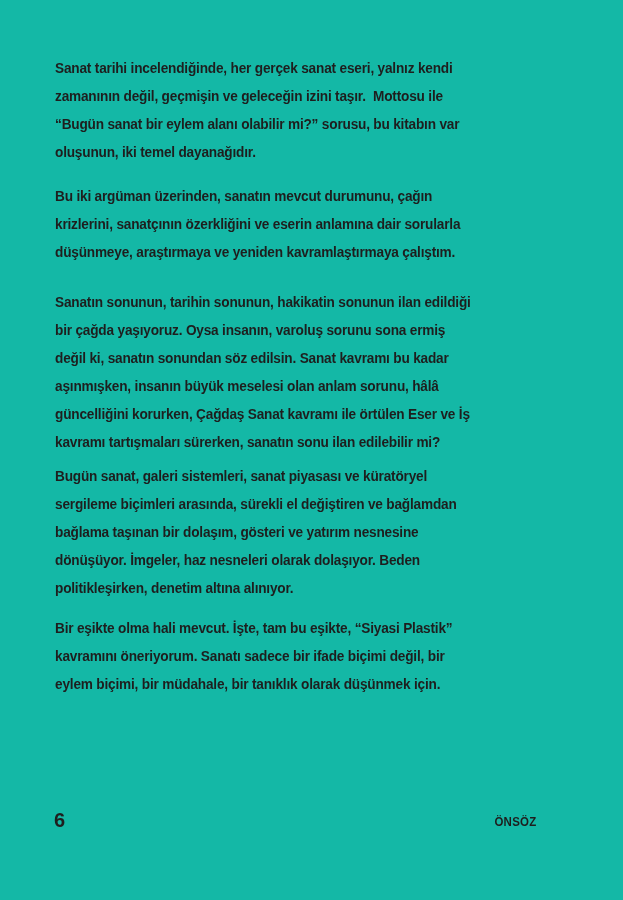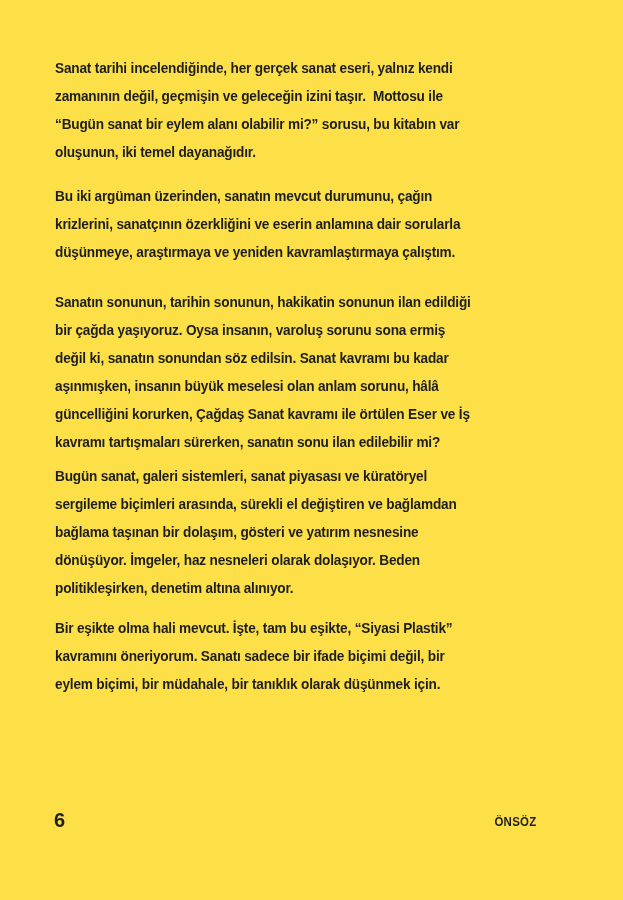--- a/index.html
+++ b/index.html
@@ -1,20 +1,20 @@
 <!DOCTYPE html>
 <html><head>
   <meta charset="utf-8">
   <style>
     html, body { margin: 0; padding: 0; background: #ffffff; }
     .page {
       position: relative;
       width: 623px;
       height: 900px;
-      background: #fde047;
+      background: #14b8a6;
       font-family: "Liberation Sans", sans-serif;
       color: #1e1e1e;
       overflow: hidden;
     }
     .para {
       position: absolute;
       left: 55px;
       font-weight: 700;
       font-size: 14.5px;
       letter-spacing: -0.2px;

